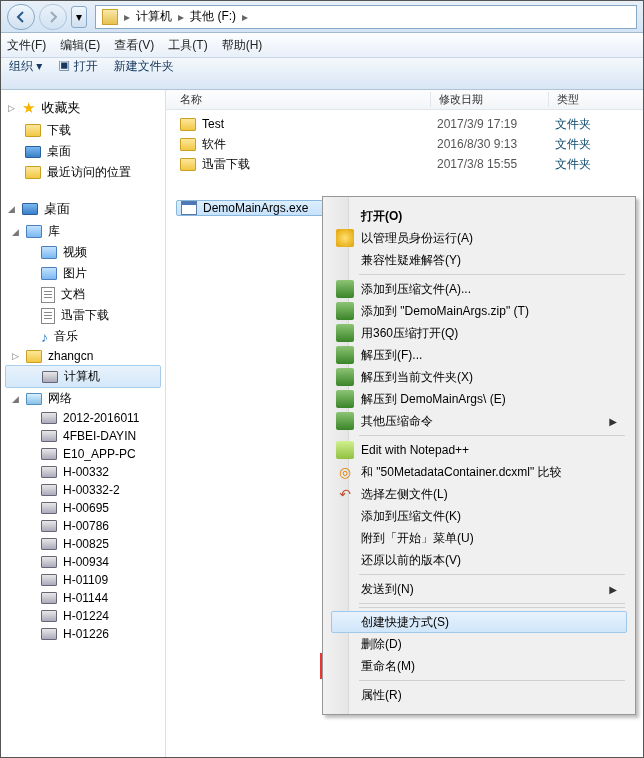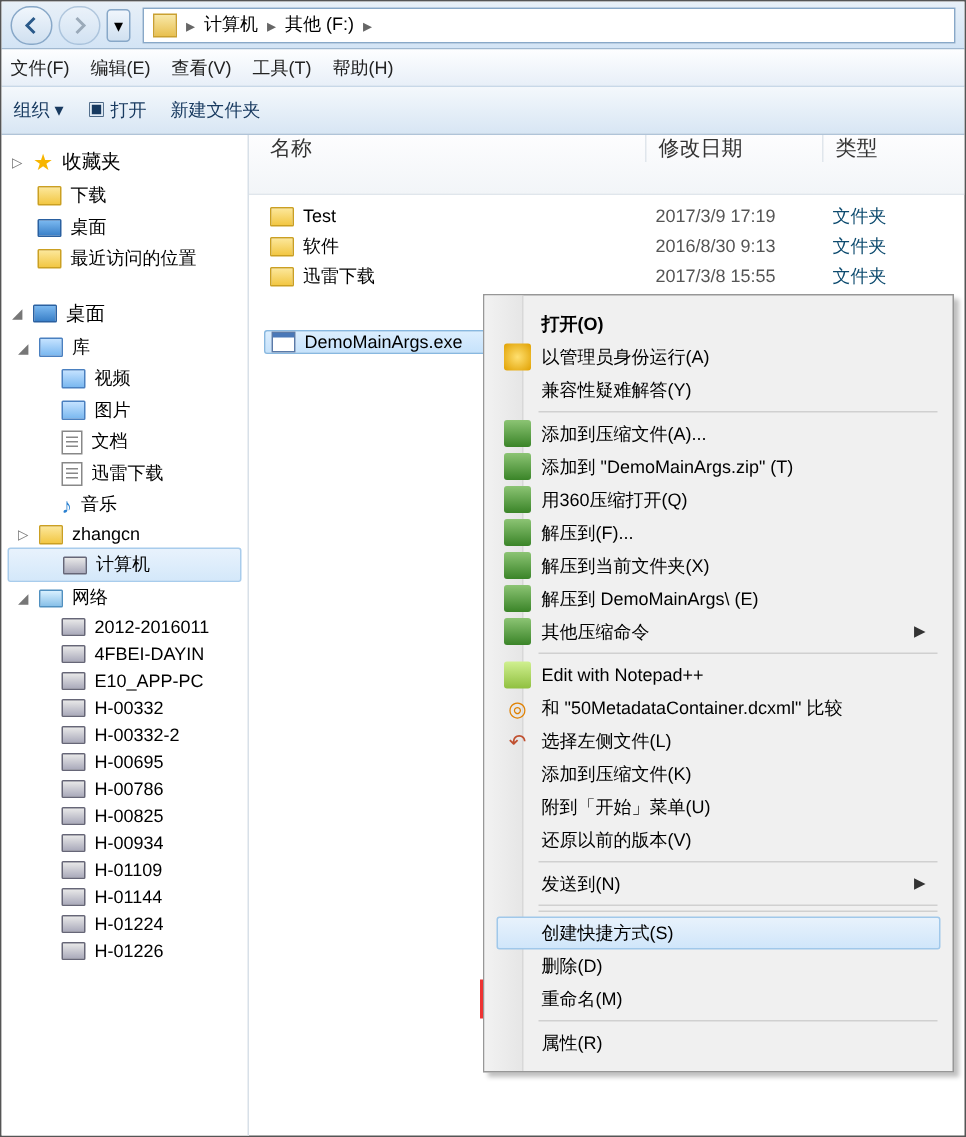--- a/index.html
+++ b/index.html
@@ -9,41 +9,41 @@
     .nav-btn { width: 28px; height: 26px; border-radius: 14px; background: linear-gradient(#f0f6fc, #d0e0f0); border: 1px solid #88a8c8; display: flex; align-items: center; justify-content: center; color: #2a5a8a; }
     .nav-btn.disabled { opacity: .55; }
     .nav-chev { width: 16px; height: 22px; border: 1px solid #88a8c8; border-radius: 3px; display: flex; align-items: center; justify-content: center; background: linear-gradient(#f0f6fc,#d0e0f0); }
     .addr { flex: 1; height: 24px; background: #fff; border: 1px solid #88a8c8; display: flex; align-items: center; gap: 6px; padding: 0 6px; margin-left: 4px; }
     .crumb-sep { color: #666; }
     .crumb-icon { width: 16px; height: 16px; background: linear-gradient(#f8e8a8,#e8c050); border: 1px solid #caa030; }
     
     .menubar { height: 22px; background: linear-gradient(#fdfeff,#e8eff8); border-bottom: 1px solid #c8d8e8; display: flex; align-items: center; padding: 12px 6px; gap: 14px; }
     .menubar span { color: #222; }
     
-    .toolbar { height: 32px; background: linear-gradient(#f4f8fc,#d8e6f4); border-bottom: 1px solid #b0c4d8; display: flex; align-items: center; padding: 0 8px; gap: 16px; color: #183a60;}
+    .toolbar { height: 32px; background: linear-gradient(#f4f8fc,#d8e6f4); border-bottom: 1px solid #b0c4d8; display: flex; align-items: flex-start; padding: 0 8px; gap: 16px; color: #183a60;}
     
     .content { display: flex; height: calc(758px - 32px - 22px - 32px - 2px); }
     .sidebar { width: 165px; border-right: 1px solid #d8e0e8; overflow: hidden; padding-top: 6px; background: #fff; }
     .side-group-title { display: flex; align-items: center; gap: 6px; padding: 3px 4px 3px 6px; font-size: 13px; }
     .side-item { display: flex; align-items: center; gap: 6px; padding: 2px 0 2px 24px; font-size: 12px; white-space: nowrap; }
     .side-item.lvl2 { padding-left: 40px; }
     .side-item.selected { background: linear-gradient(#e8f2fc,#d4e8fa); border: 1px solid #a8ccec; border-radius: 2px; margin: 0 4px; padding-left: 36px; }
     .expand { width: 9px; height: 9px; display: inline-flex; align-items: center; justify-content: center; color: #777; font-size: 9px;}
     .i-folder { width: 16px; height: 13px; background: linear-gradient(#fce79a,#f2c744); border: 1px solid #cba022; border-radius: 1px; }
     .i-star { color: #f7b500; font-size: 15px; }
     .i-desk { width: 16px; height: 12px; background: linear-gradient(#7ab8f0,#3a80c8); border: 1px solid #2a60a0; border-radius: 1px;}
     .i-lib { width: 16px; height: 13px; background: linear-gradient(#c4e2ff,#7ab8f0); border: 1px solid #4a80c0; border-radius: 1px; }
     .i-doc { width: 14px; height: 16px; background: #fff; border: 1px solid #888; position: relative; }
     .i-doc::after { content:''; position:absolute; top:3px; left:2px; right:2px; height:1px; background:#888; box-shadow: 0 3px #888, 0 6px #888; }
     .i-music { color: #2a80d0; font-size: 14px;}
     .i-pc { width: 16px; height: 12px; background: linear-gradient(#e8e8e8,#aab); border:1px solid #667; border-radius:1px;}
     .i-net { width: 16px; height: 12px; background: linear-gradient(#d8f0ff,#88c0e8); border:1px solid #5090c0; border-radius:1px;}
     
     .main { flex: 1; display: flex; flex-direction: column; position: relative;}
-    .cols { height: 40px; border-bottom: 1px solid #e0e6ec; display: flex; align-items: flex-start; padding-left: 10px; font-size: 14px; color: #333; background: linear-gradient(#fdfdfe,#f2f5f8);}
+    .cols { height: 20px; border-bottom: 1px solid #e0e6ec; display: flex; align-items: center; padding-left: 10px; font-size: 11px; color: #333; background: linear-gradient(#fdfdfe,#f2f5f8);}
     .col-name { width: 255px; border-right: 1px solid #e0e6ec; padding-left: 4px;}
     .col-date { width: 118px; border-right: 1px solid #e0e6ec; padding-left: 8px;}
     .col-type { flex:1; padding-left: 8px;}
     .rows { flex:1; padding-top: 4px; }
     .row { display: flex; align-items: center; height: 20px; padding-left: 14px; }
     .row .cell-name { width: 251px; display:flex; align-items:center; gap:6px;}
     .row .cell-date { width: 118px; padding-left: 6px; color: #555;}
     .row .cell-type { flex:1; padding-left: 6px; color: #0c4a6e;}
     .row.selected .cell-name { background: linear-gradient(#dceefe,#c6e2fb); border: 1px solid #88b8e0; border-radius: 2px; padding: 0 4px; margin-left:-4px;margin-top:48px;}
     .i-exe { width:16px; height:14px; background:#fff; border:1px solid #5a7aa8; position:relative;}

